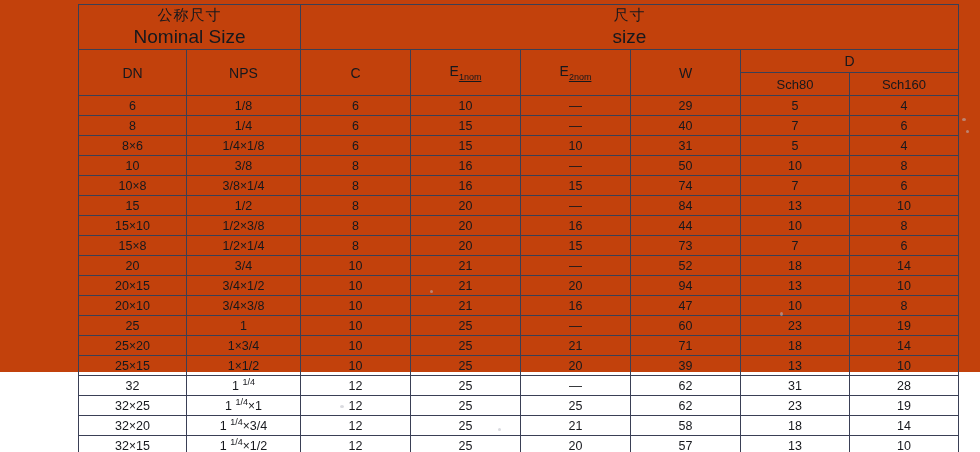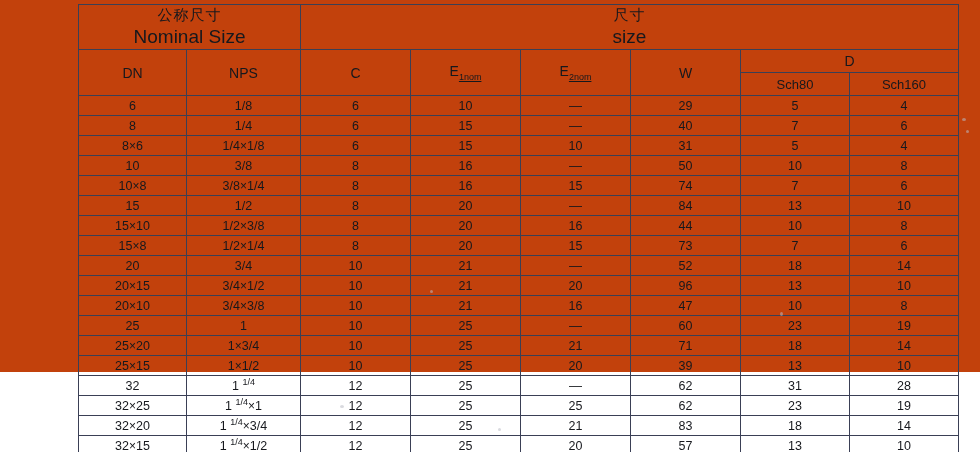--- a/index.html
+++ b/index.html
@@ -235,21 +235,21 @@
           <td>52</td>
           <td>18</td>
           <td>14</td>
         </tr>
         <tr>
           <td>20<span class="cross">×</span>15</td>
           <td>3/4<span class="cross">×</span>1/2</td>
           <td>10</td>
           <td>21</td>
           <td>20</td>
-          <td>96</td>
+          <td>94</td>
           <td>13</td>
           <td>10</td>
         </tr>
         <tr>
           <td>20<span class="cross">×</span>10</td>
           <td>3/4<span class="cross">×</span>3/8</td>
           <td>10</td>
           <td>21</td>
           <td>16</td>
           <td>47</td>
@@ -305,21 +305,21 @@
           <td>62</td>
           <td>23</td>
           <td>19</td>
         </tr>
         <tr>
           <td>32<span class="cross">×</span>20</td>
           <td>1&nbsp;<span class="sup">1/4</span><span class="cross">×</span>3/4</td>
           <td>12</td>
           <td>25</td>
           <td>21</td>
-          <td>83</td>
+          <td>58</td>
           <td>18</td>
           <td>14</td>
         </tr>
         <tr class="last-row">
           <td>32<span class="cross">×</span>15</td>
           <td>1&nbsp;<span class="sup">1/4</span><span class="cross">×</span>1/2</td>
           <td>12</td>
           <td>25</td>
           <td>20</td>
           <td>57</td>

